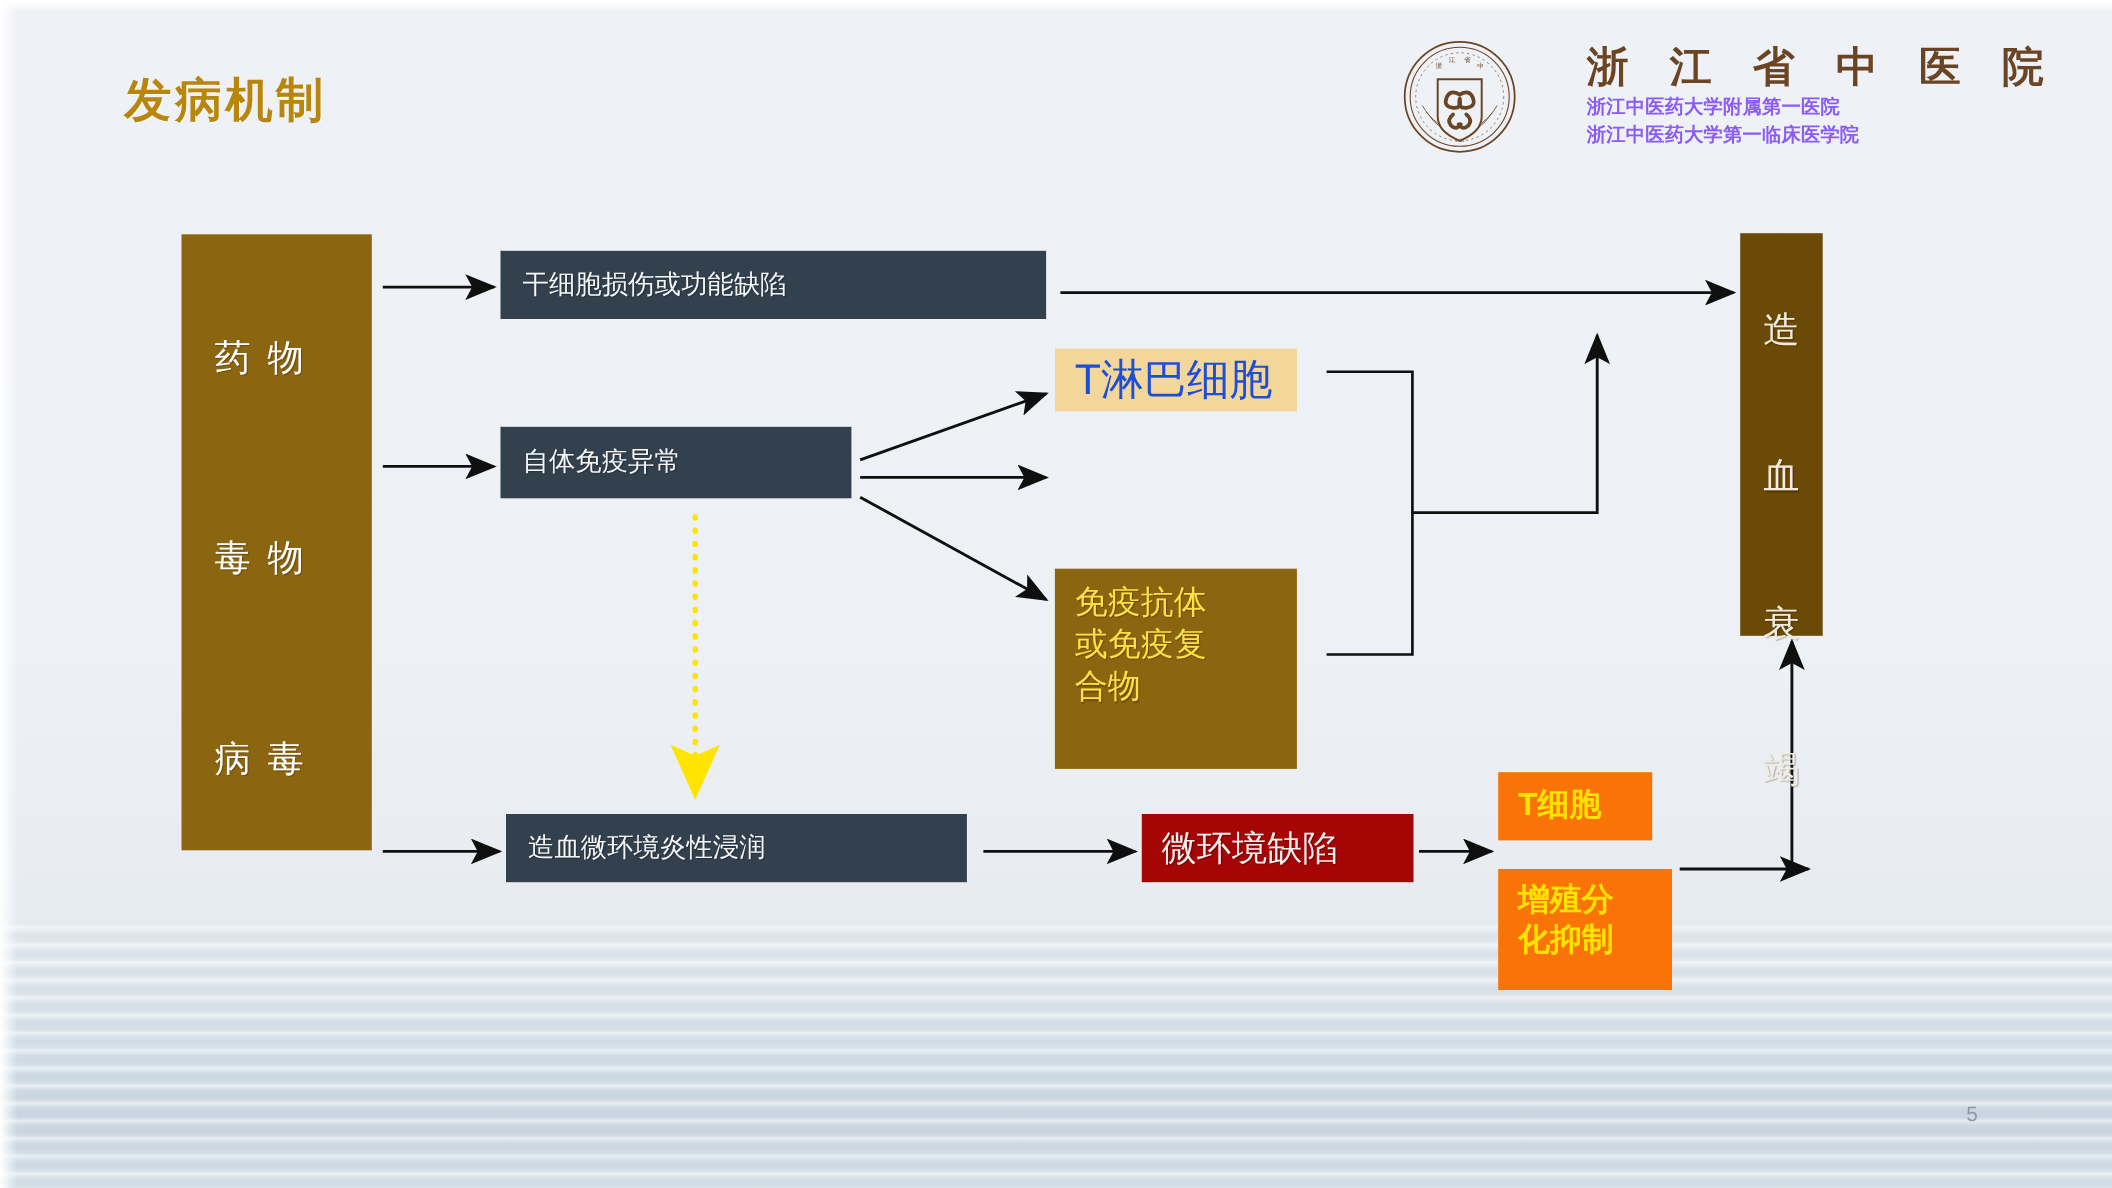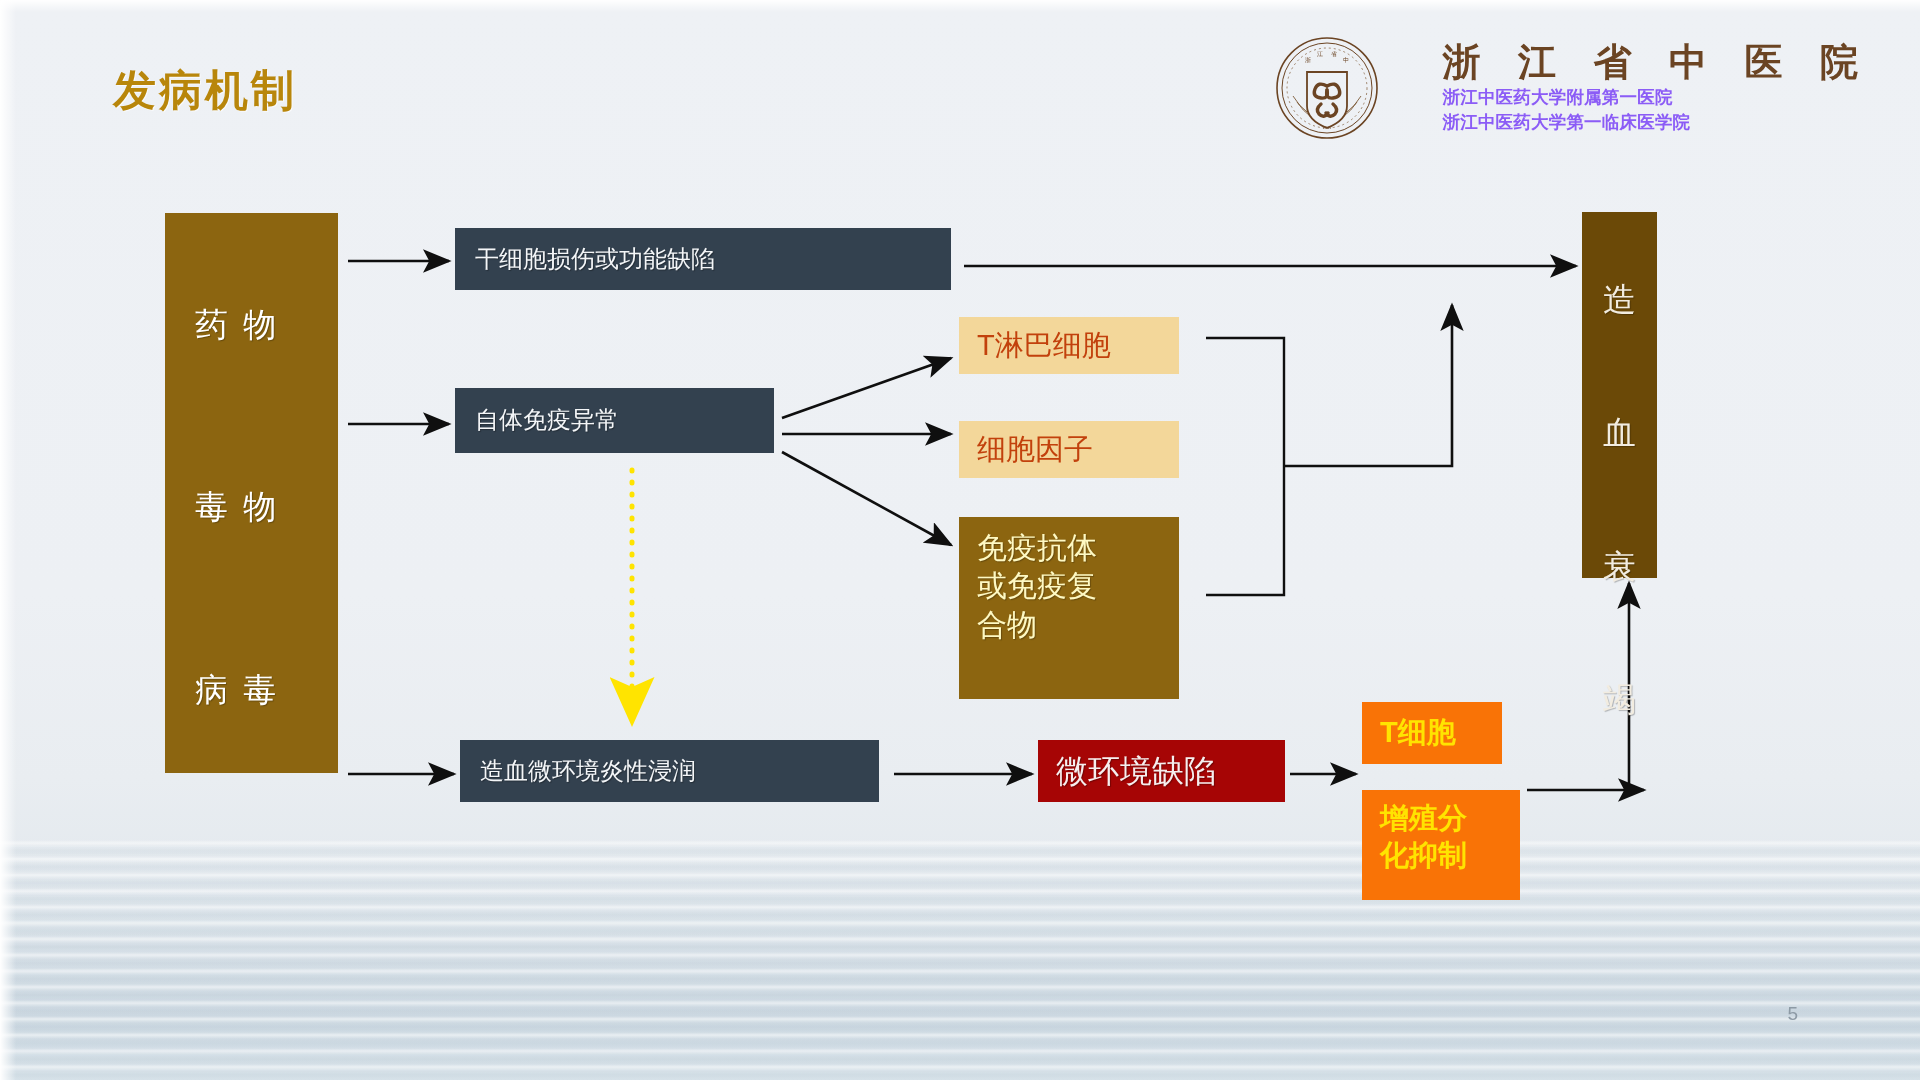--- a/index.html
+++ b/index.html
@@ -150,34 +150,34 @@
     padding-left: 20px;
     text-shadow: 1px 1px 1px rgba(0,0,0,0.3);
   }
 
   .node-stem   { left: 455px; top: 228px; width: 496px; height: 62px; }
   .node-auto   { left: 455px; top: 388px; width: 319px; height: 65px; }
   .node-inflam { left: 460px; top: 740px; width: 419px; height: 62px; }
 
   .node-tan {
     background: #f3d79a;
-    color: #c2410c;
-    font-size: 29px;
+    color: #1d4ed8;
+    font-size: 39px;
     padding-left: 18px;
   }
   .node-tlymph { left: 959px; top: 317px; width: 220px; height: 57px; }
   .node-cytok  { left: 959px; top: 421px; width: 220px; height: 57px; }
 
   .node-olive {
     left: 959px;
     top: 517px;
     width: 220px;
     height: 182px;
     background: #8c6510;
-    color: #fef9c3;
+    color: #fde047;
     font-size: 30px;
     padding-left: 18px;
     align-items: flex-start;
     padding-top: 12px;
     text-shadow: 1px 1px 1px rgba(0,0,0,0.25);
   }
 
   .node-red {
     left: 1038px;
     top: 740px;
@@ -315,21 +315,20 @@
   </div>
 
   <div class="node node-dark node-stem">干细胞损伤或功能缺陷</div>
 
   <div class="node node-dark node-auto">自体免疫异常</div>
 
   <div class="node node-dark node-inflam">造血微环境炎性浸润</div>
 
   <div class="node node-tan node-tlymph">T淋巴细胞</div>
 
-  <div class="node node-tan node-cytok">细胞因子</div>
 
   <div class="node node-olive">免疫抗体
 或免疫复
 合物</div>
 
   <div class="node node-red">微环境缺陷</div>
 
   <div class="node node-orange node-tcell">T细胞</div>
 
   <div class="node node-orange node-prolif">增殖分

